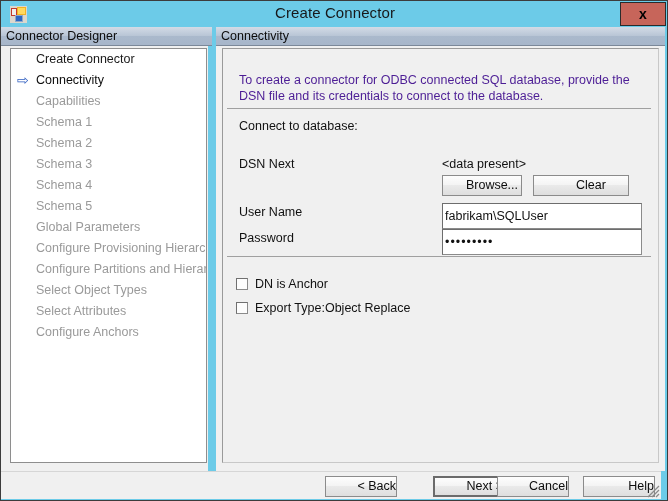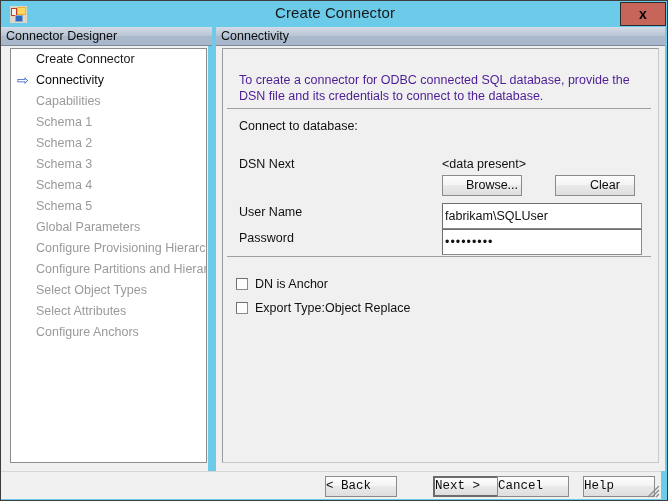--- a/index.html
+++ b/index.html
@@ -195,22 +195,22 @@
     cursor: pointer;
     font-family: "Liberation Sans", sans-serif;
     padding-left: 20px;
   }
   #btn-browse {
     left: 219px; top: 126px;
     width: 80px; height: 21px;
     line-height: 19px;
   }
   #btn-clear {
-    left: 332px; top: 126px;
-    width: 80px; height: 21px;
+    left: 310px; top: 126px;
+    width: 96px; height: 21px;
     line-height: 19px;
   }
 
   .win-input {
     position: absolute;
     left: 219px;
     width: 200px;
     height: 19px;
     box-sizing: border-box;
     background: #ffffff;
@@ -261,23 +261,23 @@
   .nav-button {
     position: absolute;
     top: 4px;
     width: 72px; height: 21px;
     box-sizing: border-box;
     background: linear-gradient(to bottom, #fdfdfd 0%, #f4f4f4 45%, #eaeaea 48%, #dedede 100%);
     border: 1px solid #8b8b8b;
     font-size: 12.5px;
     color: #0c0c0c;
     line-height: 19px;
-    text-align: left;
+    text-align: right;
     cursor: pointer;
-    font-family: Liberation Mono, monospace;
+    font-family: Liberation Sans, sans-serif;
   }
   .nav-button.default {
     border: 2px solid #6b6b6b;
     line-height: 17px;
   }
   #btn-back { left: 324px; }
   #btn-next { left: 432px; }
   #btn-cancel { left: 496px; }
   #btn-help { left: 582px; }
 

